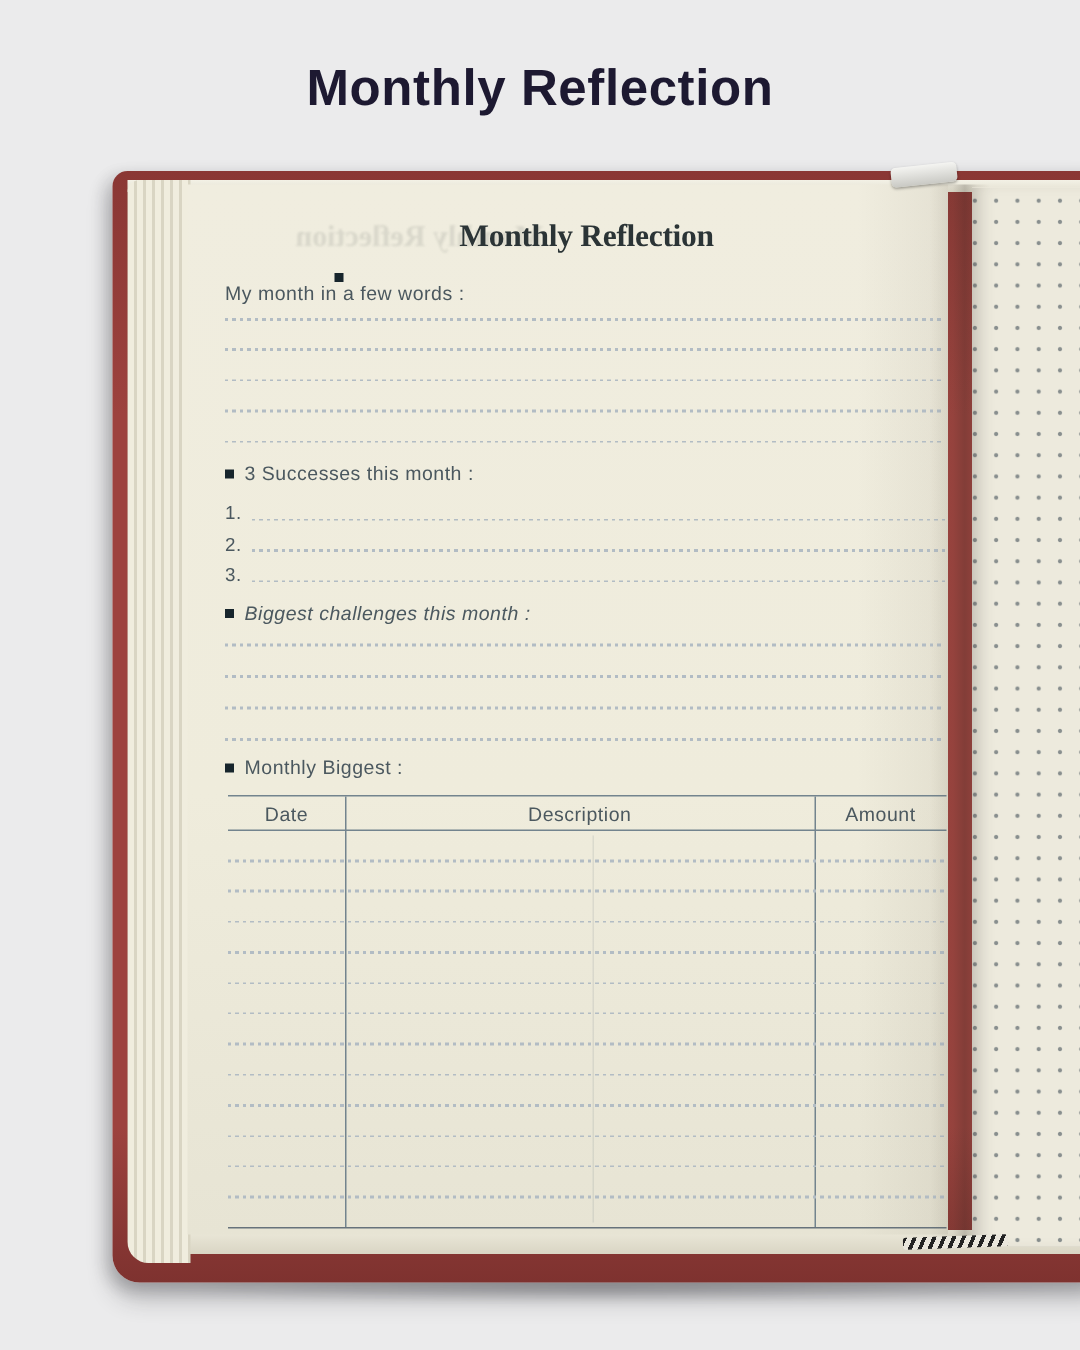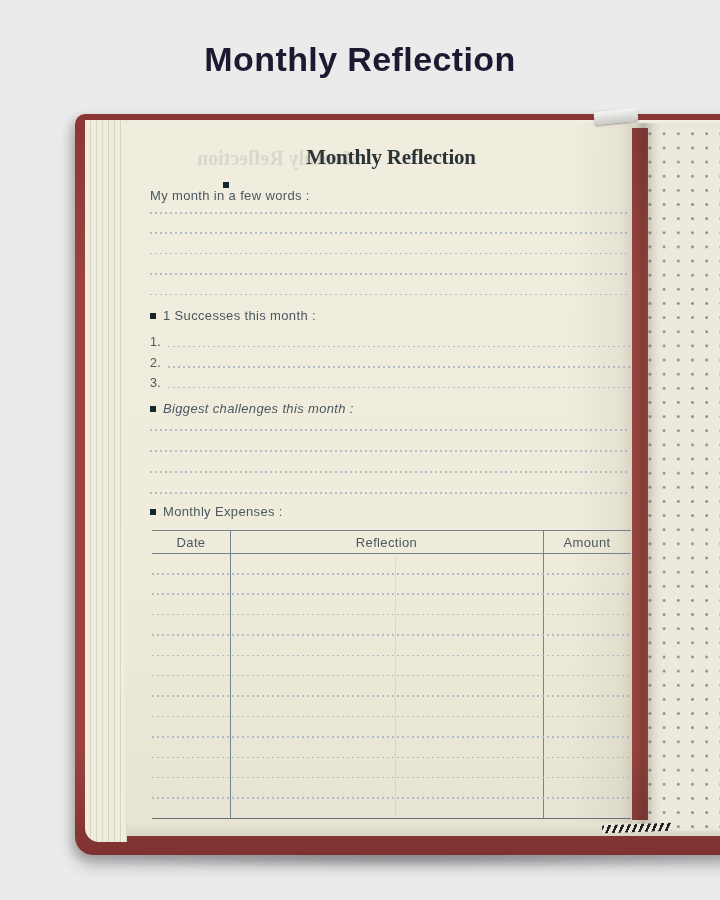--- a/index.html
+++ b/index.html
@@ -199,21 +199,21 @@
         <div class="lines-block lines-a">
             <div class="dotline"></div>
             <div class="dotline"></div>
             <div class="dotline"></div>
             <div class="dotline"></div>
             <div class="dotline"></div>
           </div>
 
         <div class="sec-label label-2">
           <span class="bullet-sq"></span>
-          <span>1 Successes this month :</span>
+          <span>3 Successes this month :</span>
         </div>
         <div class="num-row row-1">
           <span class="num">1.</span>
           <span class="dotline"></span>
         </div>
         <div class="num-row row-2">
           <span class="num">2.</span>
           <span class="dotline"></span>
         </div>
         <div class="num-row row-3">
@@ -227,27 +227,27 @@
         </div>
         <div class="lines-block lines-b">
             <div class="dotline"></div>
             <div class="dotline"></div>
             <div class="dotline"></div>
             <div class="dotline"></div>
           </div>
 
         <div class="sec-label label-4">
           <span class="bullet-sq"></span>
-          <span>Monthly Expenses :</span>
+          <span>Monthly Biggest :</span>
         </div>
 
         <div class="exp-table">
           <div class="exp-head">
             <div class="cell">Date</div>
-            <div class="cell">Reflection</div>
+            <div class="cell">Description</div>
             <div class="cell">Amount</div>
           </div>
           <div class="vline v1"></div>
           <div class="vline v2"></div>
           <div class="ghost-vline"></div>
           <div class="exp-body">
               <div class="dotline"></div>
               <div class="dotline"></div>
               <div class="dotline"></div>
               <div class="dotline"></div>

